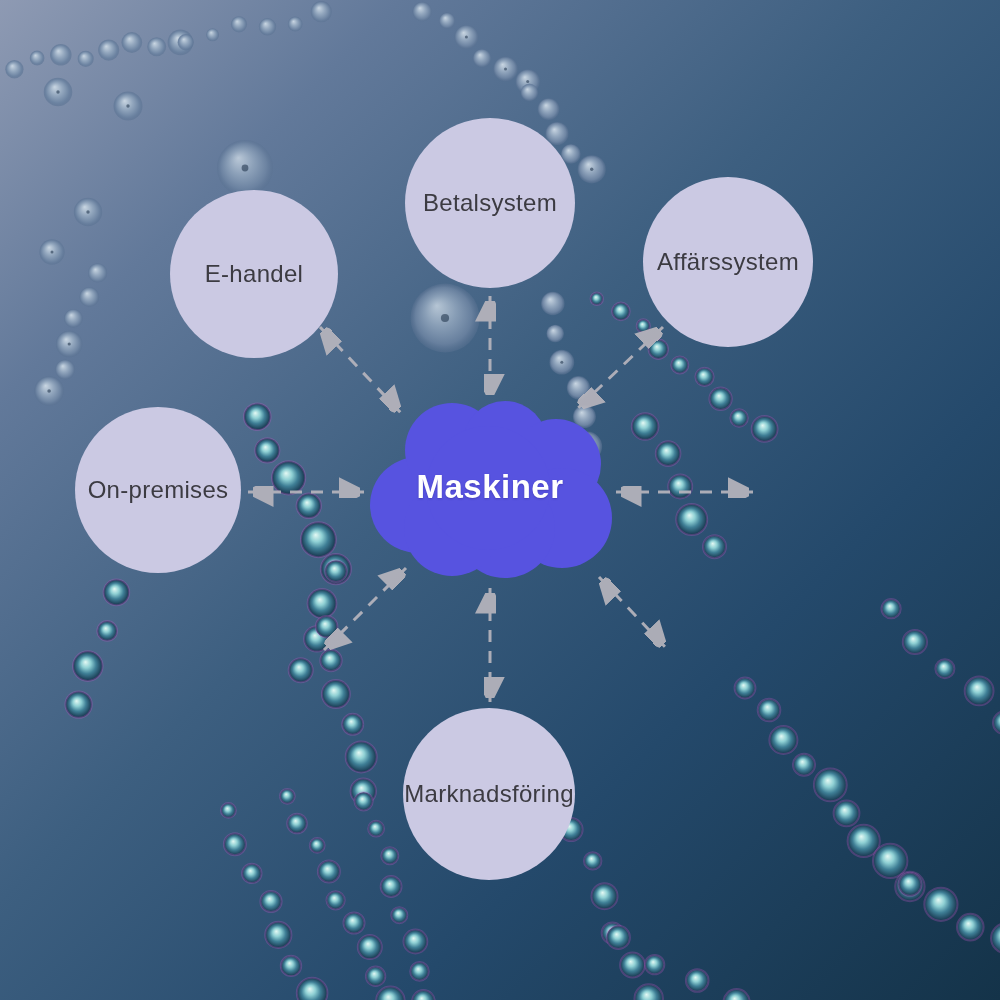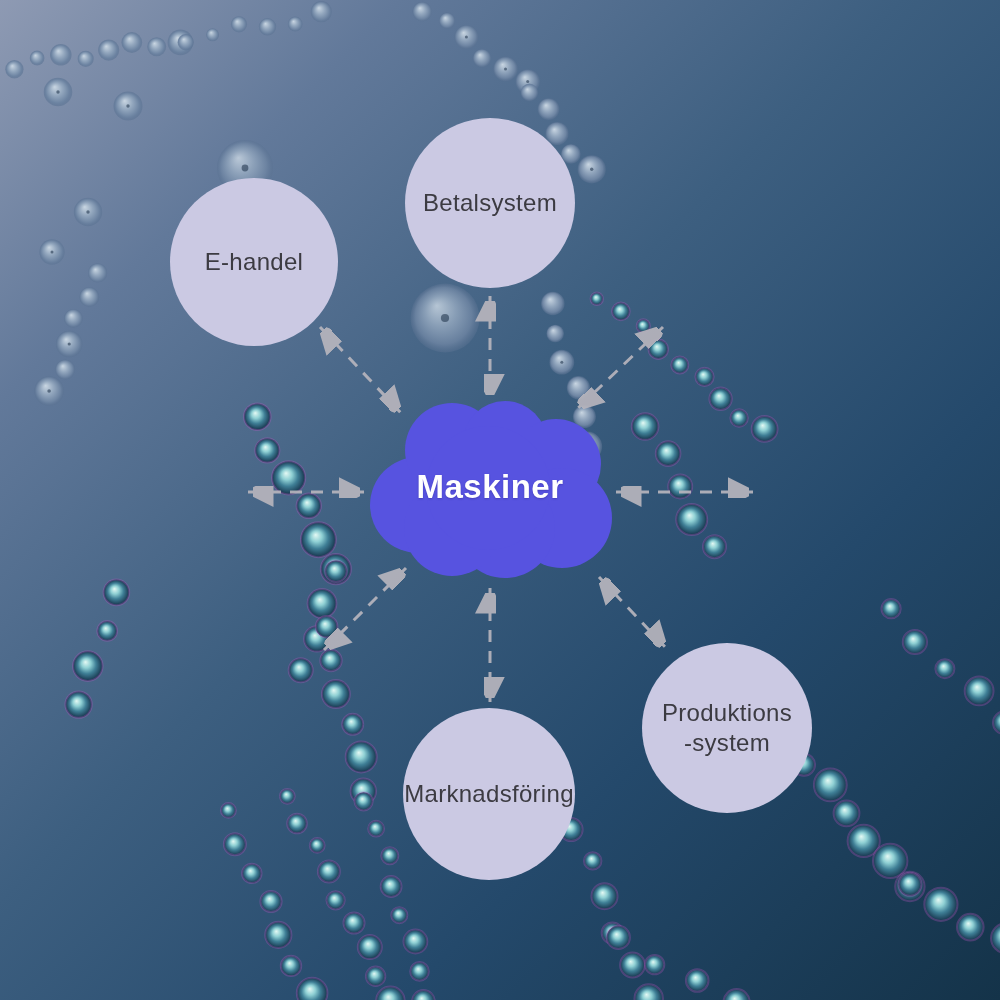--- a/index.html
+++ b/index.html
@@ -30,21 +30,21 @@
     display:flex;
     align-items:center;
     justify-content:center;
     text-align:center;
     color:var(--node-text);
     font-size:24px;
     line-height:1.25;
     letter-spacing:.3px;
   }
   .n-betalsystem{left:405px;top:118px;width:170px;height:170px;}
-  .n-ehandel{left:170px;top:178px;width:168px;height:168px;}
+  .n-ehandel{left:170px;top:190px;width:168px;height:168px;}
   .n-affarssystem{left:643px;top:177px;width:170px;height:170px;}
   .n-onpremises{left:75px;top:407px;width:166px;height:166px;}
   .n-maskiner{left:760px;top:405px;width:170px;height:170px;}
   .n-appar{left:168px;top:632px;width:166px;height:166px;}
   .n-marknadsforing{left:403px;top:708px;width:172px;height:172px;}
   .n-produktionssystem{left:642px;top:643px;width:170px;height:170px;}
   .center-label{
     position:absolute;
     left:380px;top:468px;width:220px;
     text-align:center;
@@ -262,25 +262,25 @@
       <circle class="cloud-part" cx="488" cy="488" r="62"></circle>
     </g>
   </svg>
 
   <div class="node n-betalsystem">
     <span>Betalsystem</span>
   </div>
   <div class="node n-ehandel">
     <span>E-handel</span>
   </div>
+  <div class="node n-affarssystem">
+    <span>Affärssystem</span>
+  </div>
+  <div class="node n-onpremises">
+    <span>On-premises</span>
+  </div>
   <div class="node n-marknadsforing">
     <span>Marknadsföring</span>
   </div>
-  <div class="node n-produktionssystem">
-    <span>
-      <span style="display:block">Produktions</span>
-      <span style="display:block">-system</span>
-    </span>
-  </div>
 
   <div class="center-label">Maskiner</div>
 
 </div>
 
 </body></html>

